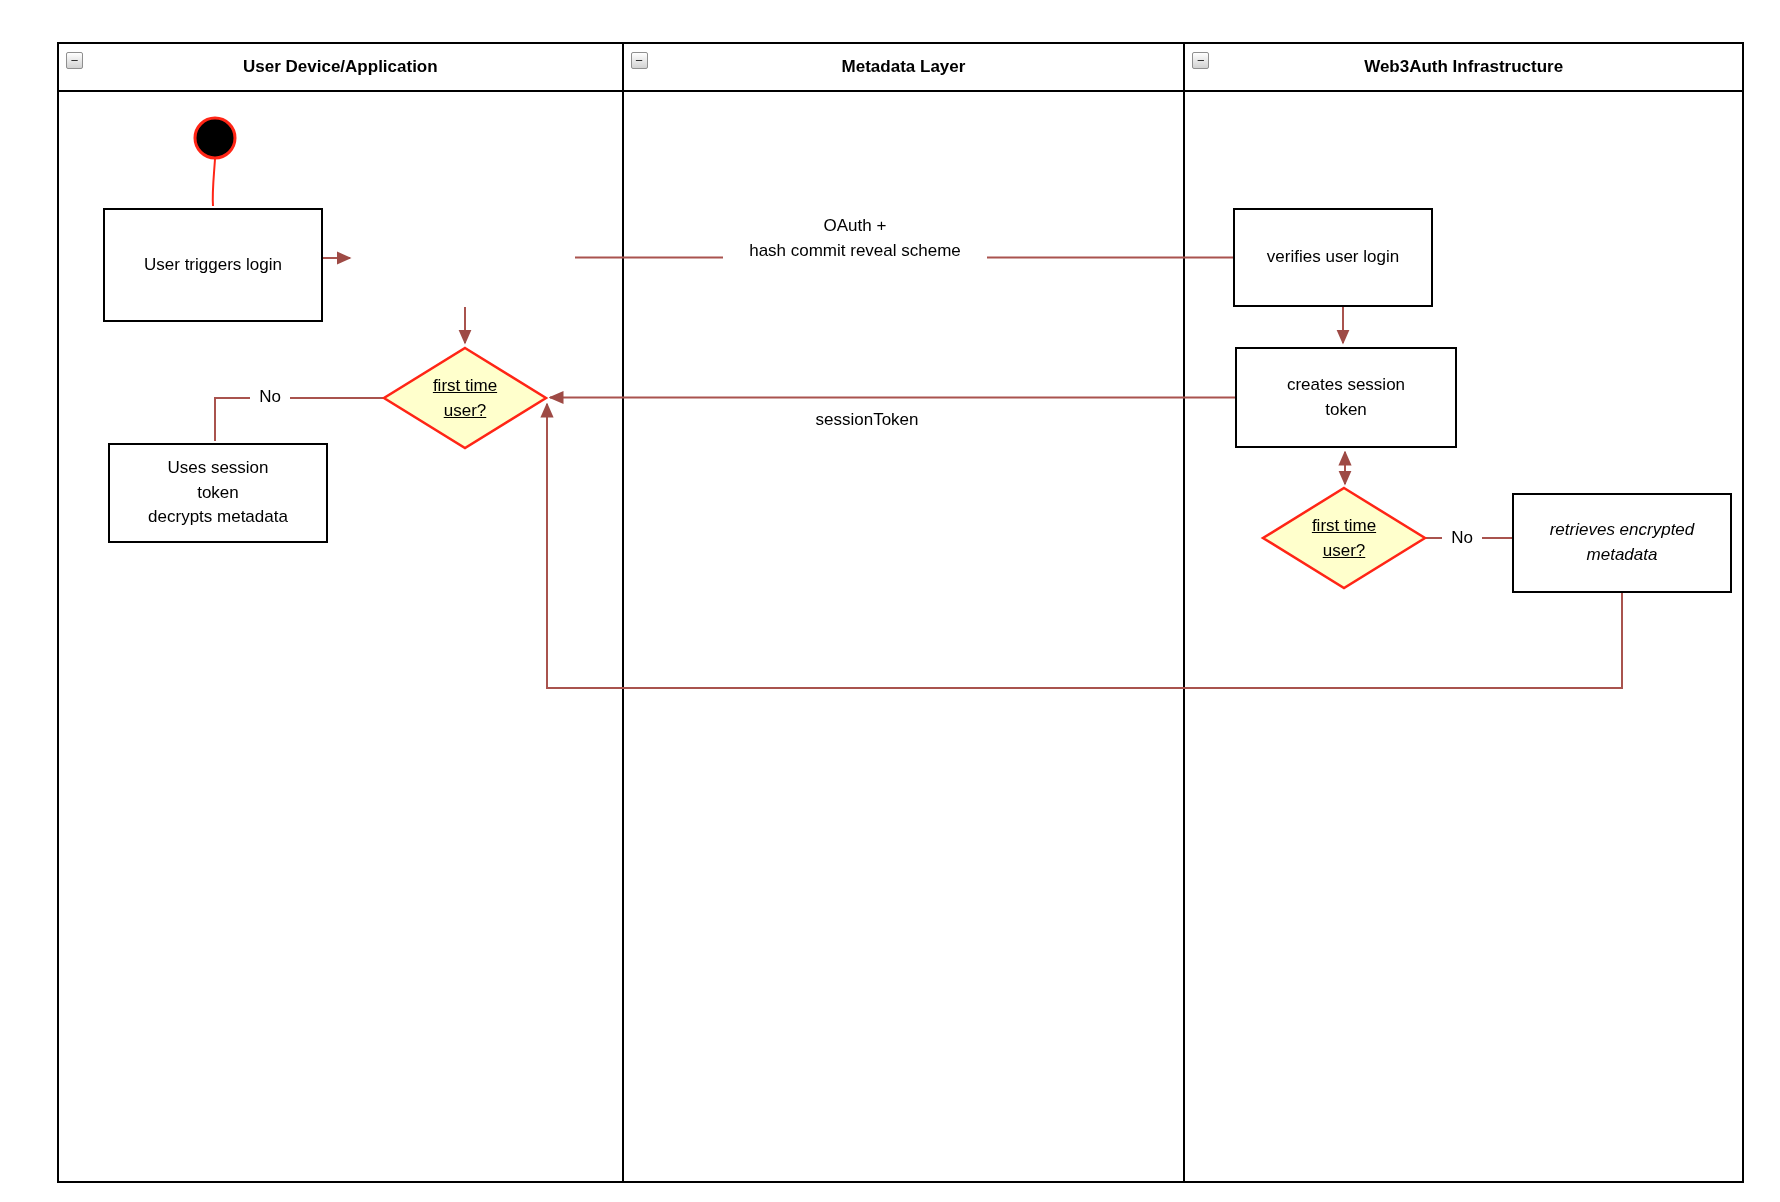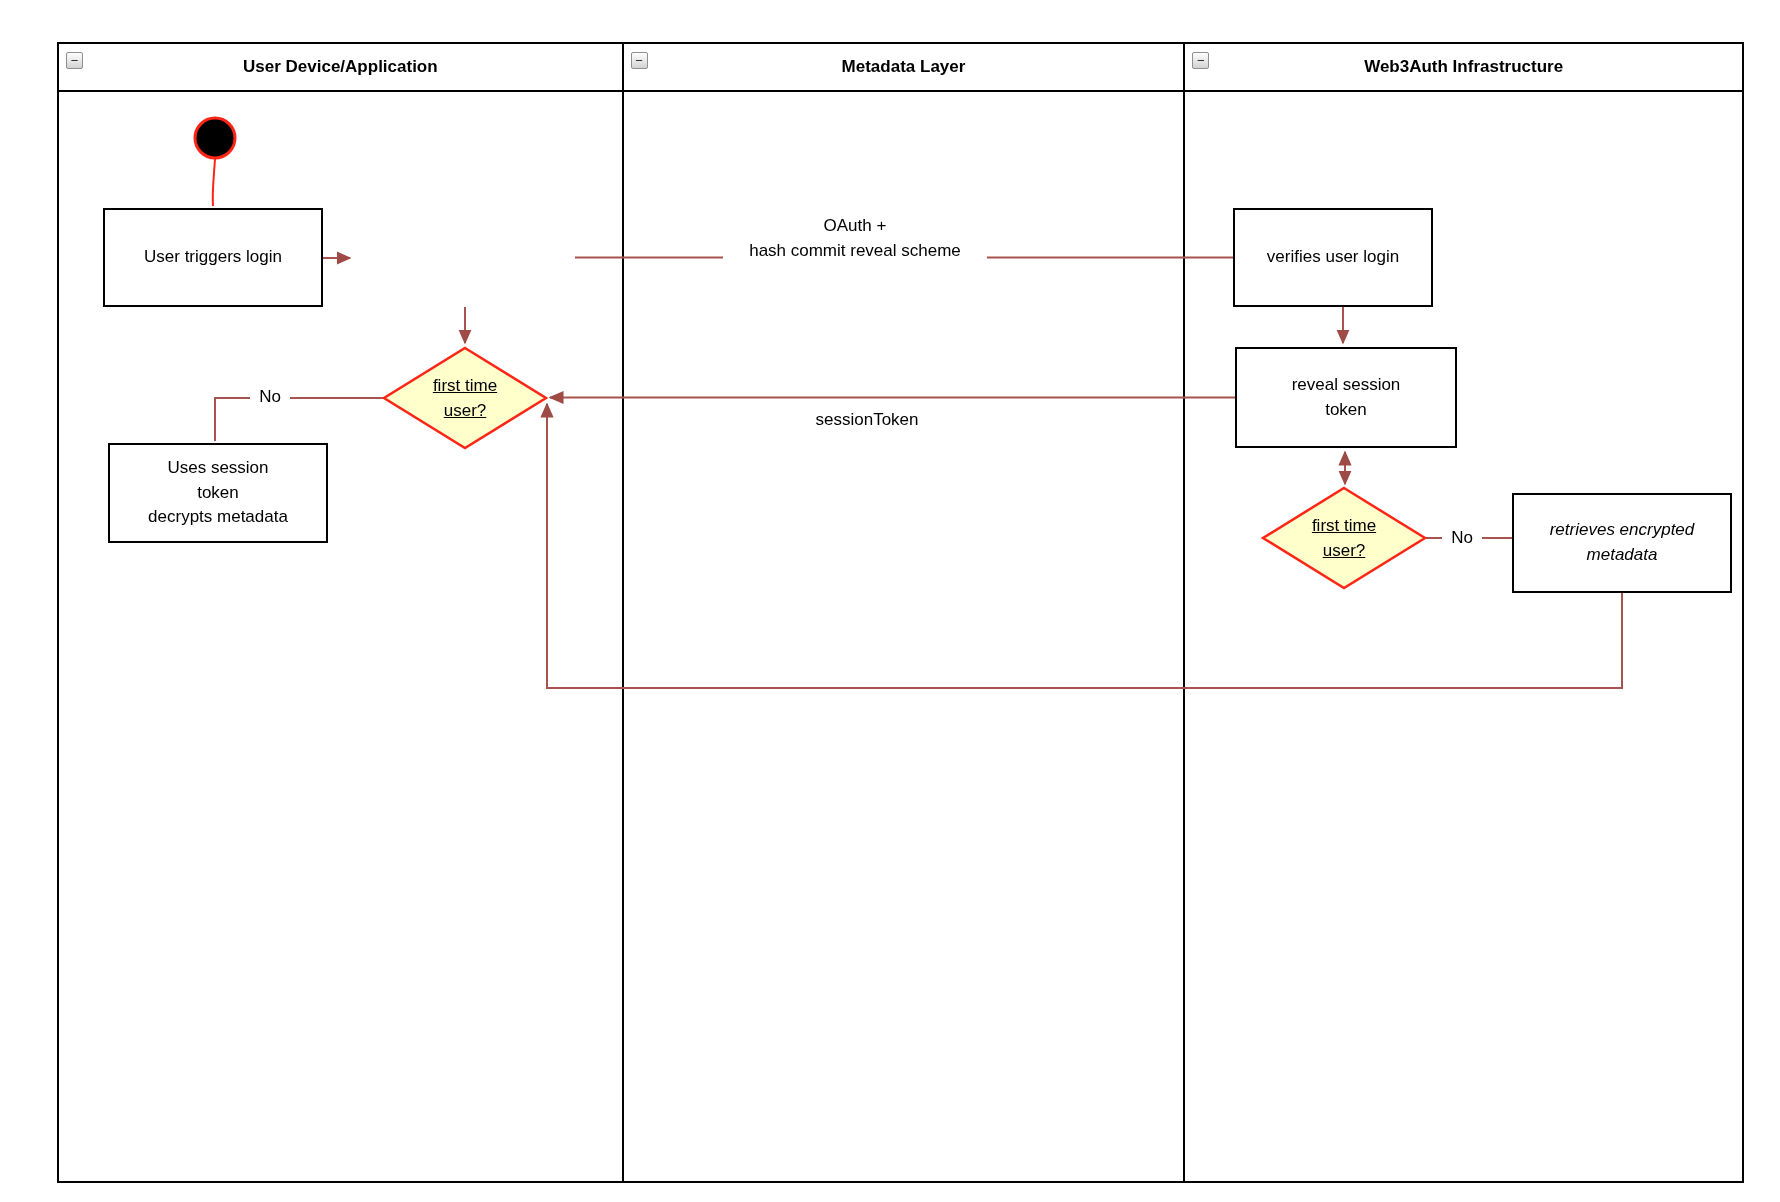--- a/index.html
+++ b/index.html
@@ -87,30 +87,30 @@
     <line x1="1425" y1="538" x2="1512" y2="538" stroke="#a9534e" stroke-width="2"></line>
 
     <polyline points="1622,593 1622,688 547,688 547,404" stroke="#a9534e" stroke-width="2" fill="none" marker-end="url(#arr)"></polyline>
 
     <circle cx="215" cy="138" r="20" fill="#000000" stroke="#ff2516" stroke-width="3"></circle>
 
     <polygon points="465,348 546,398 465,448 384,398" fill="#ffffcc" stroke="#ff2516" stroke-width="2.5"></polygon>
     <polygon points="1344,488 1425,538 1344,588 1263,538" fill="#ffffcc" stroke="#ff2516" stroke-width="2.5"></polygon>
   </svg>
 
-  <div class="node" style="left:103px;top:208px;width:220px;height:99px;">User triggers login</div>
+  <div class="node" style="left:103px;top:208px;width:220px;height:114px;">User triggers login</div>
 
 
   <div class="node" style="left:108px;top:443px;width:220px;height:100px;">Uses session
 token
 decrypts metadata</div>
 
   <div class="node" style="left:1233px;top:208px;width:200px;height:99px;">verifies user login</div>
 
-  <div class="node" style="left:1235px;top:347px;width:222px;height:101px;">reveal session
+  <div class="node" style="left:1235px;top:347px;width:222px;height:101px;">creates session
 token</div>
 
   <div class="node" style="left:1512px;top:493px;width:220px;height:100px;font-style:italic;">retrieves encrypted
 metadata</div>
 
   <div class="dtext" style="left:393px;top:371px;width:144px;height:54px;">first time
 user?</div>
   <div class="dtext" style="left:1272px;top:511px;width:144px;height:54px;">first time
 user?</div>
 

